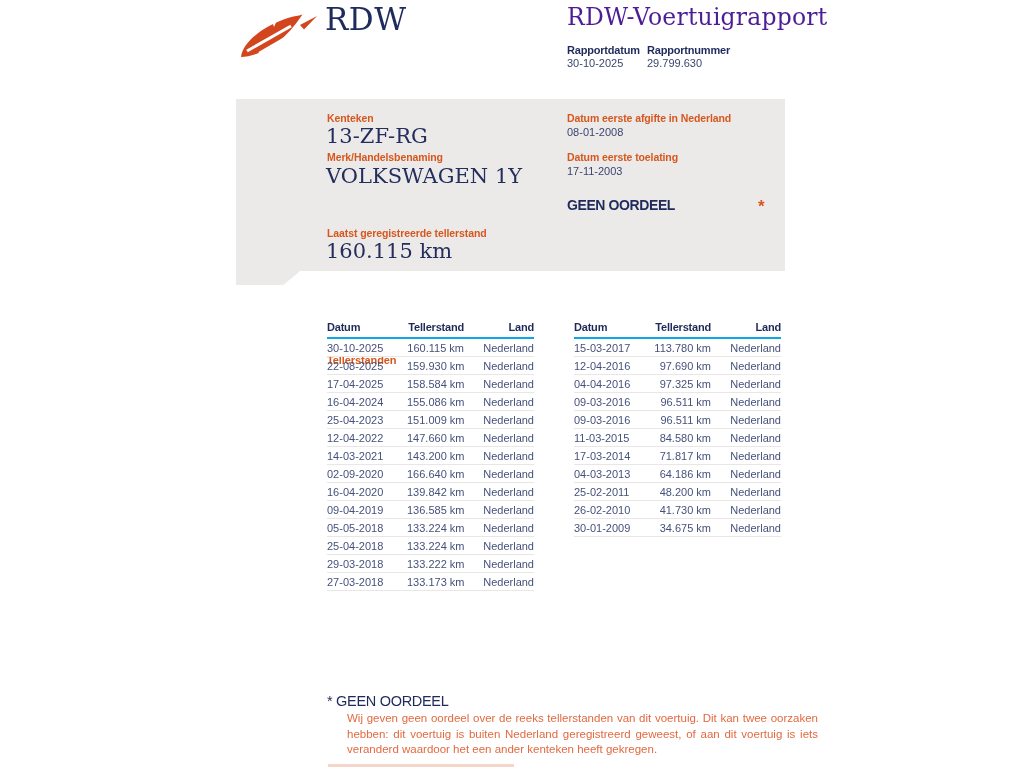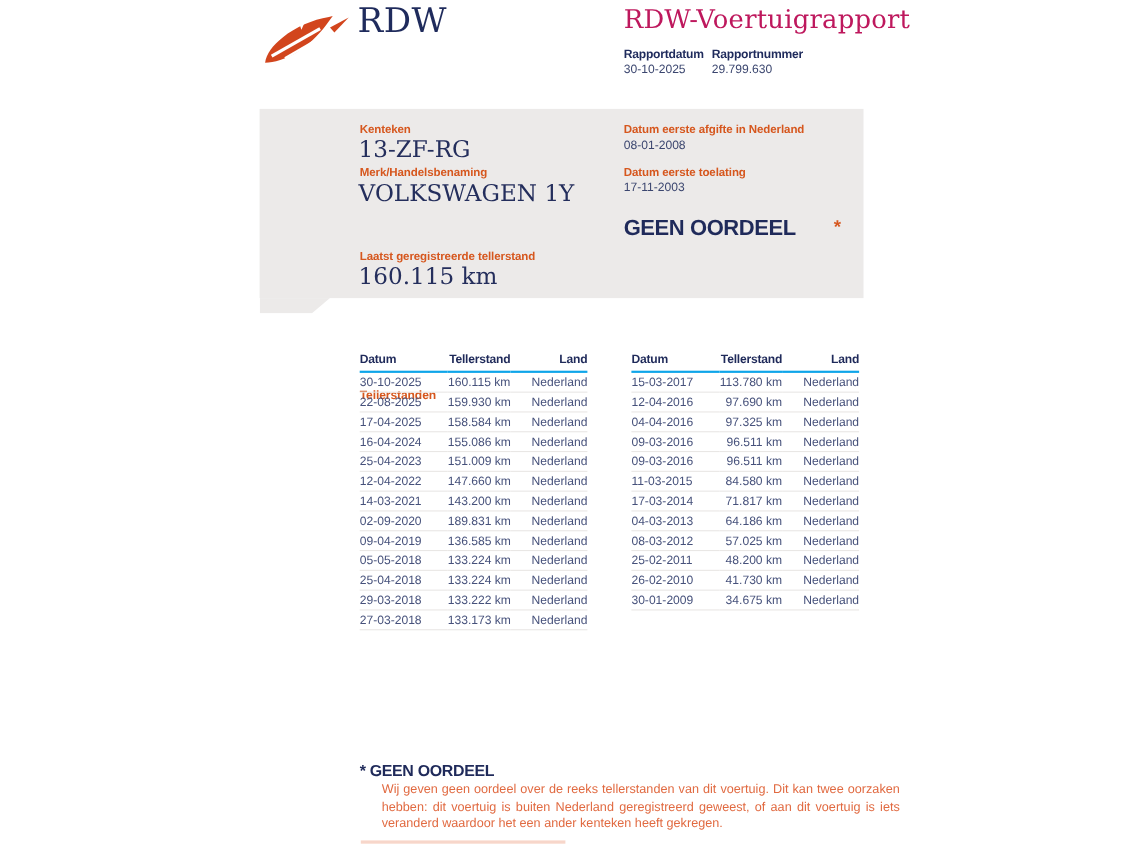--- a/index.html
+++ b/index.html
@@ -9,61 +9,61 @@
     -webkit-font-smoothing:antialiased;
   }
   .abs{position:absolute;}
 
   
   .wordmark{
     font-family:"DejaVu Serif",serif;font-size:31px;color:#1F2B5C;
     letter-spacing:0.5px;line-height:34px;
   }
   .report-title{
-    font-family:"DejaVu Serif",serif;font-size:23.5px;color:#be185d;
+    font-family:"DejaVu Serif",serif;font-size:23.5px;color:#4c1d95;
     line-height:28px;letter-spacing:0.2px;
   }
   .navy-label{
     font-size:11px;font-weight:700;color:#1F2B5C;letter-spacing:-0.2px;
   }
   .date-value{font-size:11px;color:#3B466F;}
 
   
   .vehicle-box{background:#ECEAE9;}
   .box-tail{
     background:#ECEAE9;
     clip-path:polygon(0 0,100% 0,74% 100%,0 100%);
   }
   .orange-label{
     font-size:10.5px;font-weight:700;color:#D6571E;letter-spacing:-0.1px;
   }
   .serif-value{
     font-family:"DejaVu Serif",serif;font-size:21px;color:#242E5C;line-height:25px;
   }
   .oordeel-big{
-    font-size:20px;font-weight:700;color:#1F2A5A;letter-spacing:-0.4px;
+    font-size:14px;font-weight:700;color:#1F2A5A;letter-spacing:-0.4px;
   }
   .footnote-star{font-size:17px;font-weight:700;color:#D6571E;}
 
   
   .meter-table{border-collapse:collapse;table-layout:fixed;font-size:11px;color:#46517B;}
   .meter-table th{
     font-size:11px;font-weight:700;color:#1F2A5A;letter-spacing:-0.2px;
     padding:1px 0 4px 0;border-bottom:2px solid #0ea5e9;
   }
   .meter-table td{
     padding:3px 0 2px 0;border-bottom:1px solid #E9E7E5;line-height:12px;
     white-space:nowrap;overflow:hidden;
   }
   .col-datum{width:80px;text-align:left;}
   .col-teller{width:57px;text-align:right;}
   .col-land{width:70px;text-align:right;}
 
   
-  .footnote-heading{font-size:14.5px;font-weight:700;color:#1F2A5A;letter-spacing:-0.3px;}
+  .footnote-heading{font-size:14.5px;font-weight:400;color:#1F2A5A;letter-spacing:-0.3px;}
   .footnote-body{
     font-size:11.5px;line-height:15.7px;color:#E16A41;text-align:justify;
   }
   .cutoff-artifact{background:rgba(226,106,65,0.28);}
 </style>
 </head>
 <body>
 
 <div class="abs" style="left:239px;top:12px;width:80px;height:48px;">
   <svg width="80" height="48" viewBox="0 0 80 48" xmlns="http://www.w3.org/2000/svg">
@@ -146,21 +146,26 @@
         <td class="col-teller">147.660 km</td>
         <td class="col-land">Nederland</td>
       </tr>
       <tr>
         <td class="col-datum">14-03-2021</td>
         <td class="col-teller">143.200 km</td>
         <td class="col-land">Nederland</td>
       </tr>
       <tr>
         <td class="col-datum">02-09-2020</td>
-        <td class="col-teller">189.831 km</td>
+        <td class="col-teller">166.640 km</td>
+        <td class="col-land">Nederland</td>
+      </tr>
+      <tr>
+        <td class="col-datum">16-04-2020</td>
+        <td class="col-teller">139.842 km</td>
         <td class="col-land">Nederland</td>
       </tr>
       <tr>
         <td class="col-datum">09-04-2019</td>
         <td class="col-teller">136.585 km</td>
         <td class="col-land">Nederland</td>
       </tr>
       <tr>
         <td class="col-datum">05-05-2018</td>
         <td class="col-teller">133.224 km</td>
@@ -227,25 +232,20 @@
         <td class="col-datum">17-03-2014</td>
         <td class="col-teller">71.817 km</td>
         <td class="col-land">Nederland</td>
       </tr>
       <tr>
         <td class="col-datum">04-03-2013</td>
         <td class="col-teller">64.186 km</td>
         <td class="col-land">Nederland</td>
       </tr>
       <tr>
-        <td class="col-datum">08-03-2012</td>
-        <td class="col-teller">57.025 km</td>
-        <td class="col-land">Nederland</td>
-      </tr>
-      <tr>
         <td class="col-datum">25-02-2011</td>
         <td class="col-teller">48.200 km</td>
         <td class="col-land">Nederland</td>
       </tr>
       <tr>
         <td class="col-datum">26-02-2010</td>
         <td class="col-teller">41.730 km</td>
         <td class="col-land">Nederland</td>
       </tr>
       <tr>

